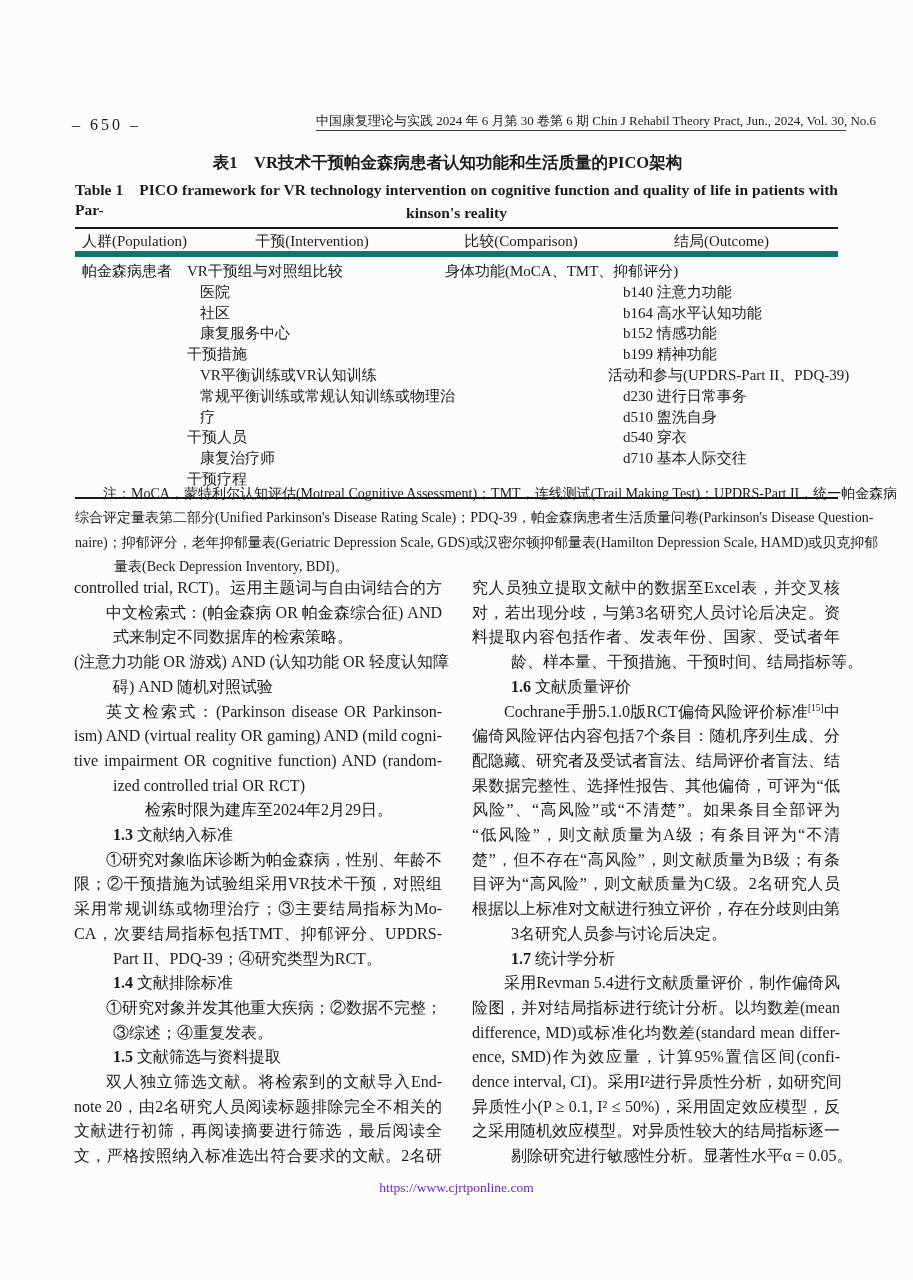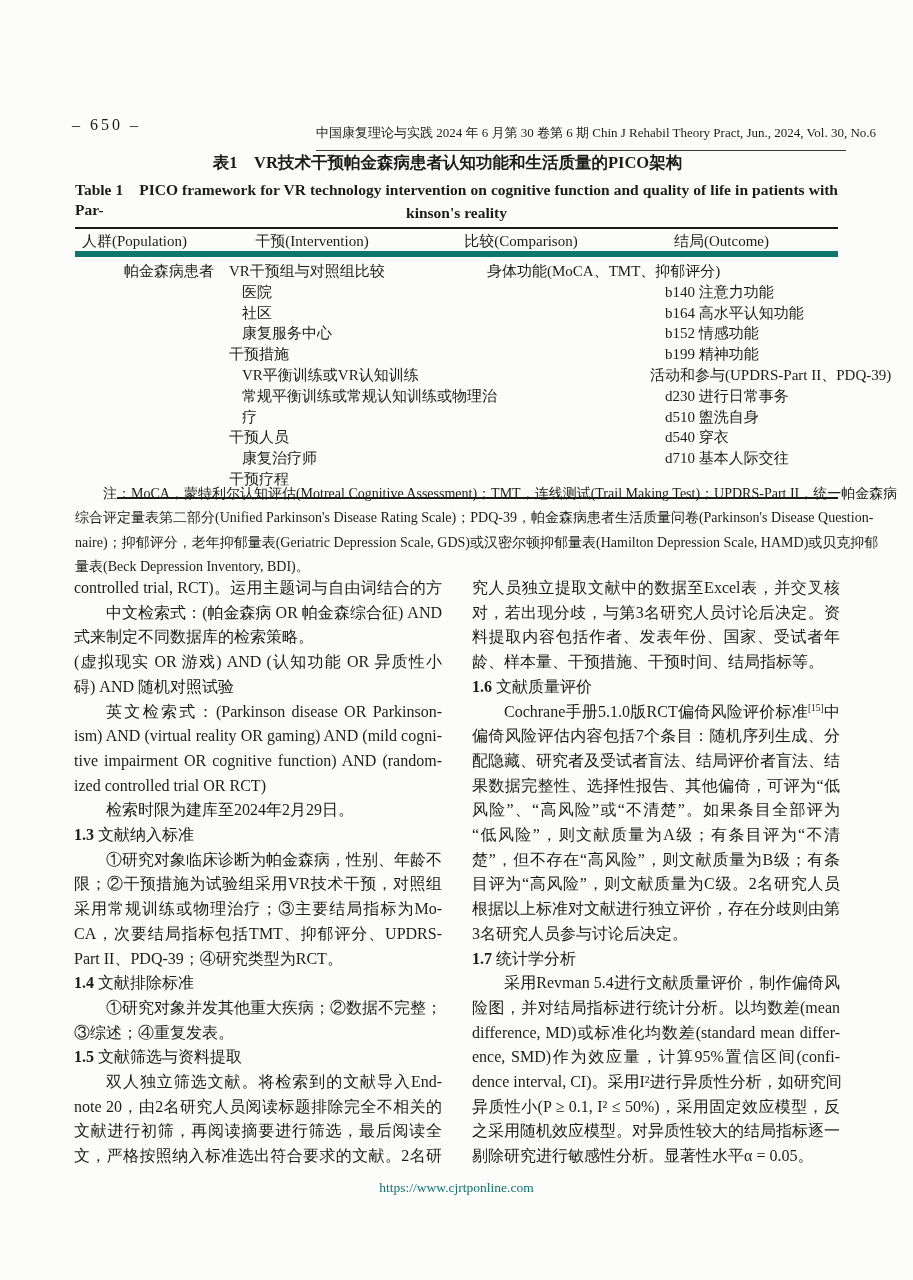--- a/index.html
+++ b/index.html
@@ -5,56 +5,56 @@
   html,body{margin:0;padding:0;background:#e9e9e7;}
   .page{
     position:relative;width:913px;height:1280px;margin:0 auto;
     background:#fcfcfa;color:#1b1b1b;
     font-family:"Liberation Serif","DejaVu Serif",serif;
     overflow:hidden;
   }
   
   .pagenum{position:absolute;left:72px;top:116px;font-size:16px;letter-spacing:3px;white-space:nowrap;}
   .jheader{
-    position:absolute;left:316px;top:124px;width:530px;
+    position:absolute;left:316px;top:112px;width:530px;
     font-size:13px;text-align:right;white-space:nowrap;
-    padding-bottom:8px;border-bottom:1.5px solid #3a3a3a;
+    border-bottom:1.5px solid #3a3a3a;
   }
   
   .t-zh{position:absolute;left:66px;top:152px;width:763px;text-align:center;font-weight:bold;font-size:16.5px;white-space:nowrap;}
   .t-en1{position:absolute;left:75px;top:180px;width:763px;font-weight:bold;font-size:15.5px;text-align:justify;text-align-last:justify;}
   .t-en2{position:absolute;left:75px;top:204px;width:763px;text-align:center;font-weight:bold;font-size:15.5px;}
   
   .pico{position:absolute;left:75px;top:227px;width:763px;font-size:15px;}
   .thead,.trow{display:grid;grid-template-columns:112px 250px 168px 233px;}
   .thead{border-top:2.2px solid #1a1a1a;border-bottom:6px solid #0f766e;padding:3px 0 0;}
   .thead .tcell{text-align:center;white-space:nowrap;}
   .thead .tcell:nth-child(1){text-align:left;padding-left:7px;}
-  .tbody{border-bottom:2.2px solid #1a1a1a;padding:4px 0 7px;margin-left:42px;}
+  .tbody{border-bottom:2.2px solid #1a1a1a;padding:4px 0 7px;}
   .trow{line-height:20.8px;}
   .tcell{white-space:nowrap;overflow:visible;}
   .trow .tcell:nth-child(1){padding-left:7px;}
   .trow .tcell:nth-child(2){padding-left:0;}
   .trow .tcell:nth-child(3){padding-left:8px;}
   .trow .tcell:nth-child(4){padding-left:3px;}
   .trow .tcell.tind:nth-child(2){padding-left:13px;}
   .trow .tcell.tind:nth-child(4){padding-left:18px;}
   
   .note{position:absolute;left:75px;top:482px;width:763px;font-size:14px;line-height:24.4px;}
   
   .bcol{position:absolute;top:576px;width:368px;font-size:16px;line-height:24.7px;}
   #col-left{left:74px;}
   #col-right{left:472px;}
   .bline{white-space:nowrap;text-align:justify;text-align-last:justify;}
-  .bline.noj{text-align-last:auto;}
+  .bline.noj{text-align-last:auto;margin-left:39px;}
   .bline.ind{padding-left:2em;}
   .hnum{font-weight:bold;}
   sup{font-size:9.5px;vertical-align:super;line-height:0;}
   
-  .footer{position:absolute;left:0;right:0;top:1180px;text-align:center;font-size:13.5px;color:#0f766e;}
+  .footer{position:absolute;left:0;right:0;top:1180px;text-align:center;font-size:13.5px;color:#6d28d9;}
 </style>
 </head>
 <body>
 
 <div class="page">
 
   <div class="pagenum">– 650 –</div>
 
   <div class="jheader">中国康复理论与实践 2024 年 6 月第 30 卷第 6 期 Chin J Rehabil Theory Pract, Jun., 2024, Vol. 30, No.6</div>
 
@@ -142,21 +142,21 @@
       <div class="bline ind">注：MoCA，蒙特利尔认知评估(Motreal Cognitive Assessment)；TMT，连线测试(Trail Making Test)；UPDRS-Part II，统一帕金森病</div>
       <div class="bline">综合评定量表第二部分(Unified Parkinson's Disease Rating Scale)；PDQ-39，帕金森病患者生活质量问卷(Parkinson's Disease Question-</div>
       <div class="bline">naire)；抑郁评分，老年抑郁量表(Geriatric Depression Scale, GDS)或汉密尔顿抑郁量表(Hamilton Depression Scale, HAMD)或贝克抑郁</div>
       <div class="bline noj">量表(Beck Depression Inventory, BDI)。</div>
     </div>
 
   <div class="bcol" id="col-left">
       <div class="bline">controlled trial, RCT)。运用主题词与自由词结合的方</div>
       <div class="bline ind">中文检索式：(帕金森病 OR 帕金森综合征) AND</div>
       <div class="bline noj">式来制定不同数据库的检索策略。</div>
-      <div class="bline">(虚拟现实 OR 游戏) AND (认知功能 OR 异质性小</div>
+      <div class="bline">(注意力功能 OR 游戏) AND (认知功能 OR 轻度认知障</div>
       <div class="bline noj">碍) AND 随机对照试验</div>
       <div class="bline ind">英文检索式：(Parkinson disease OR Parkinson-</div>
       <div class="bline">ism) AND (virtual reality OR gaming) AND (mild cogni-</div>
       <div class="bline">tive impairment OR cognitive function) AND (random-</div>
       <div class="bline noj">ized controlled trial OR RCT)</div>
       <div class="bline ind noj">检索时限为建库至2024年2月29日。</div>
       <div class="bline noj"><span class="hnum">1.3</span> 文献纳入标准</div>
       <div class="bline ind">①研究对象临床诊断为帕金森病，性别、年龄不</div>
       <div class="bline">限；②干预措施为试验组采用VR技术干预，对照组</div>
       <div class="bline">采用常规训练或物理治疗；③主要结局指标为Mo-</div>

